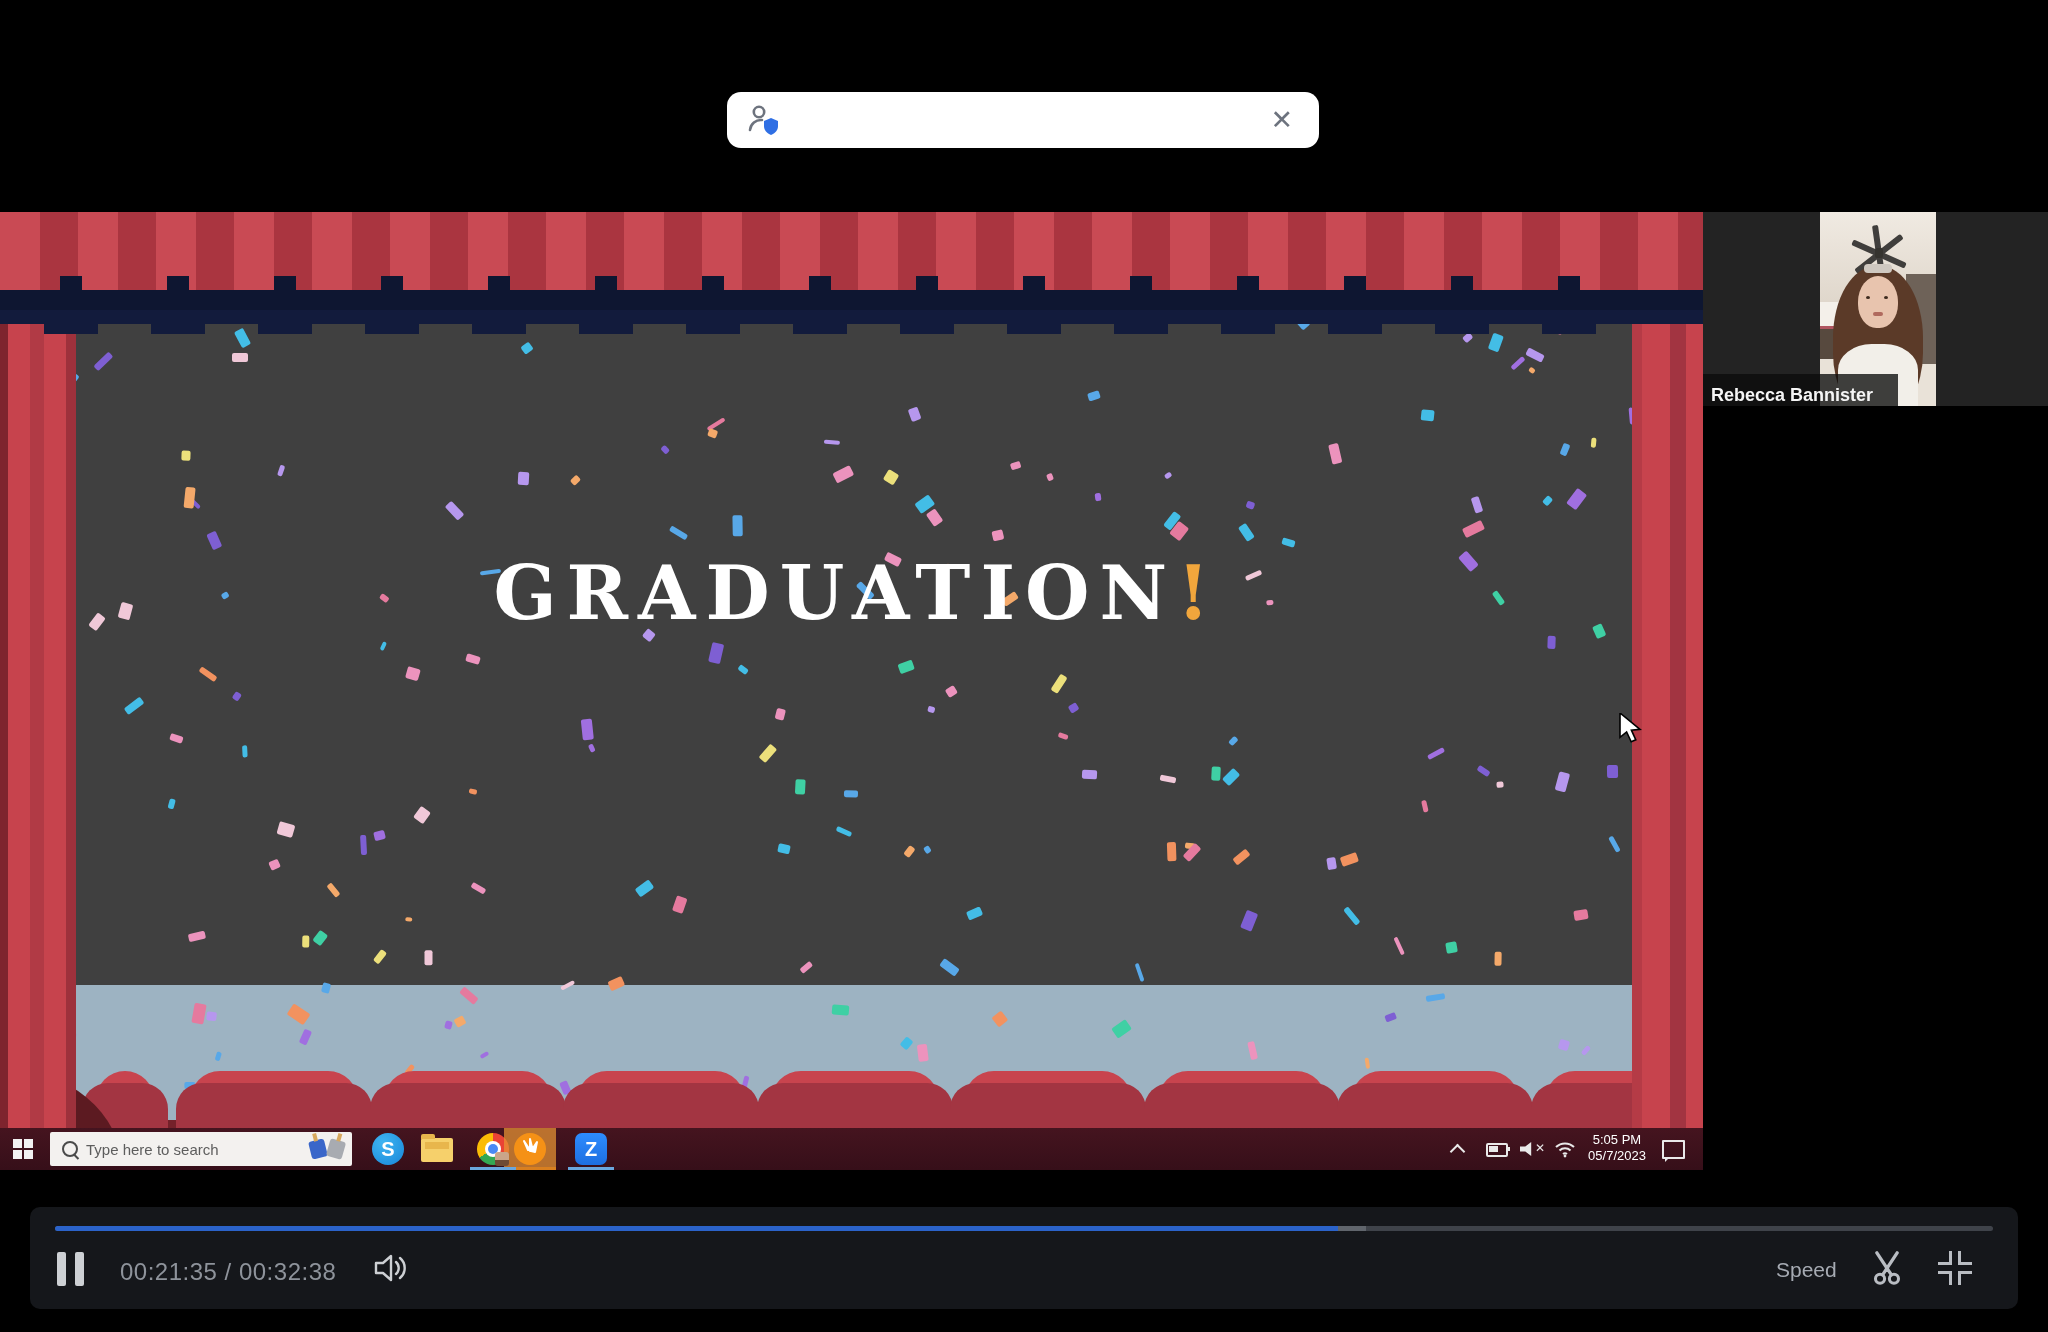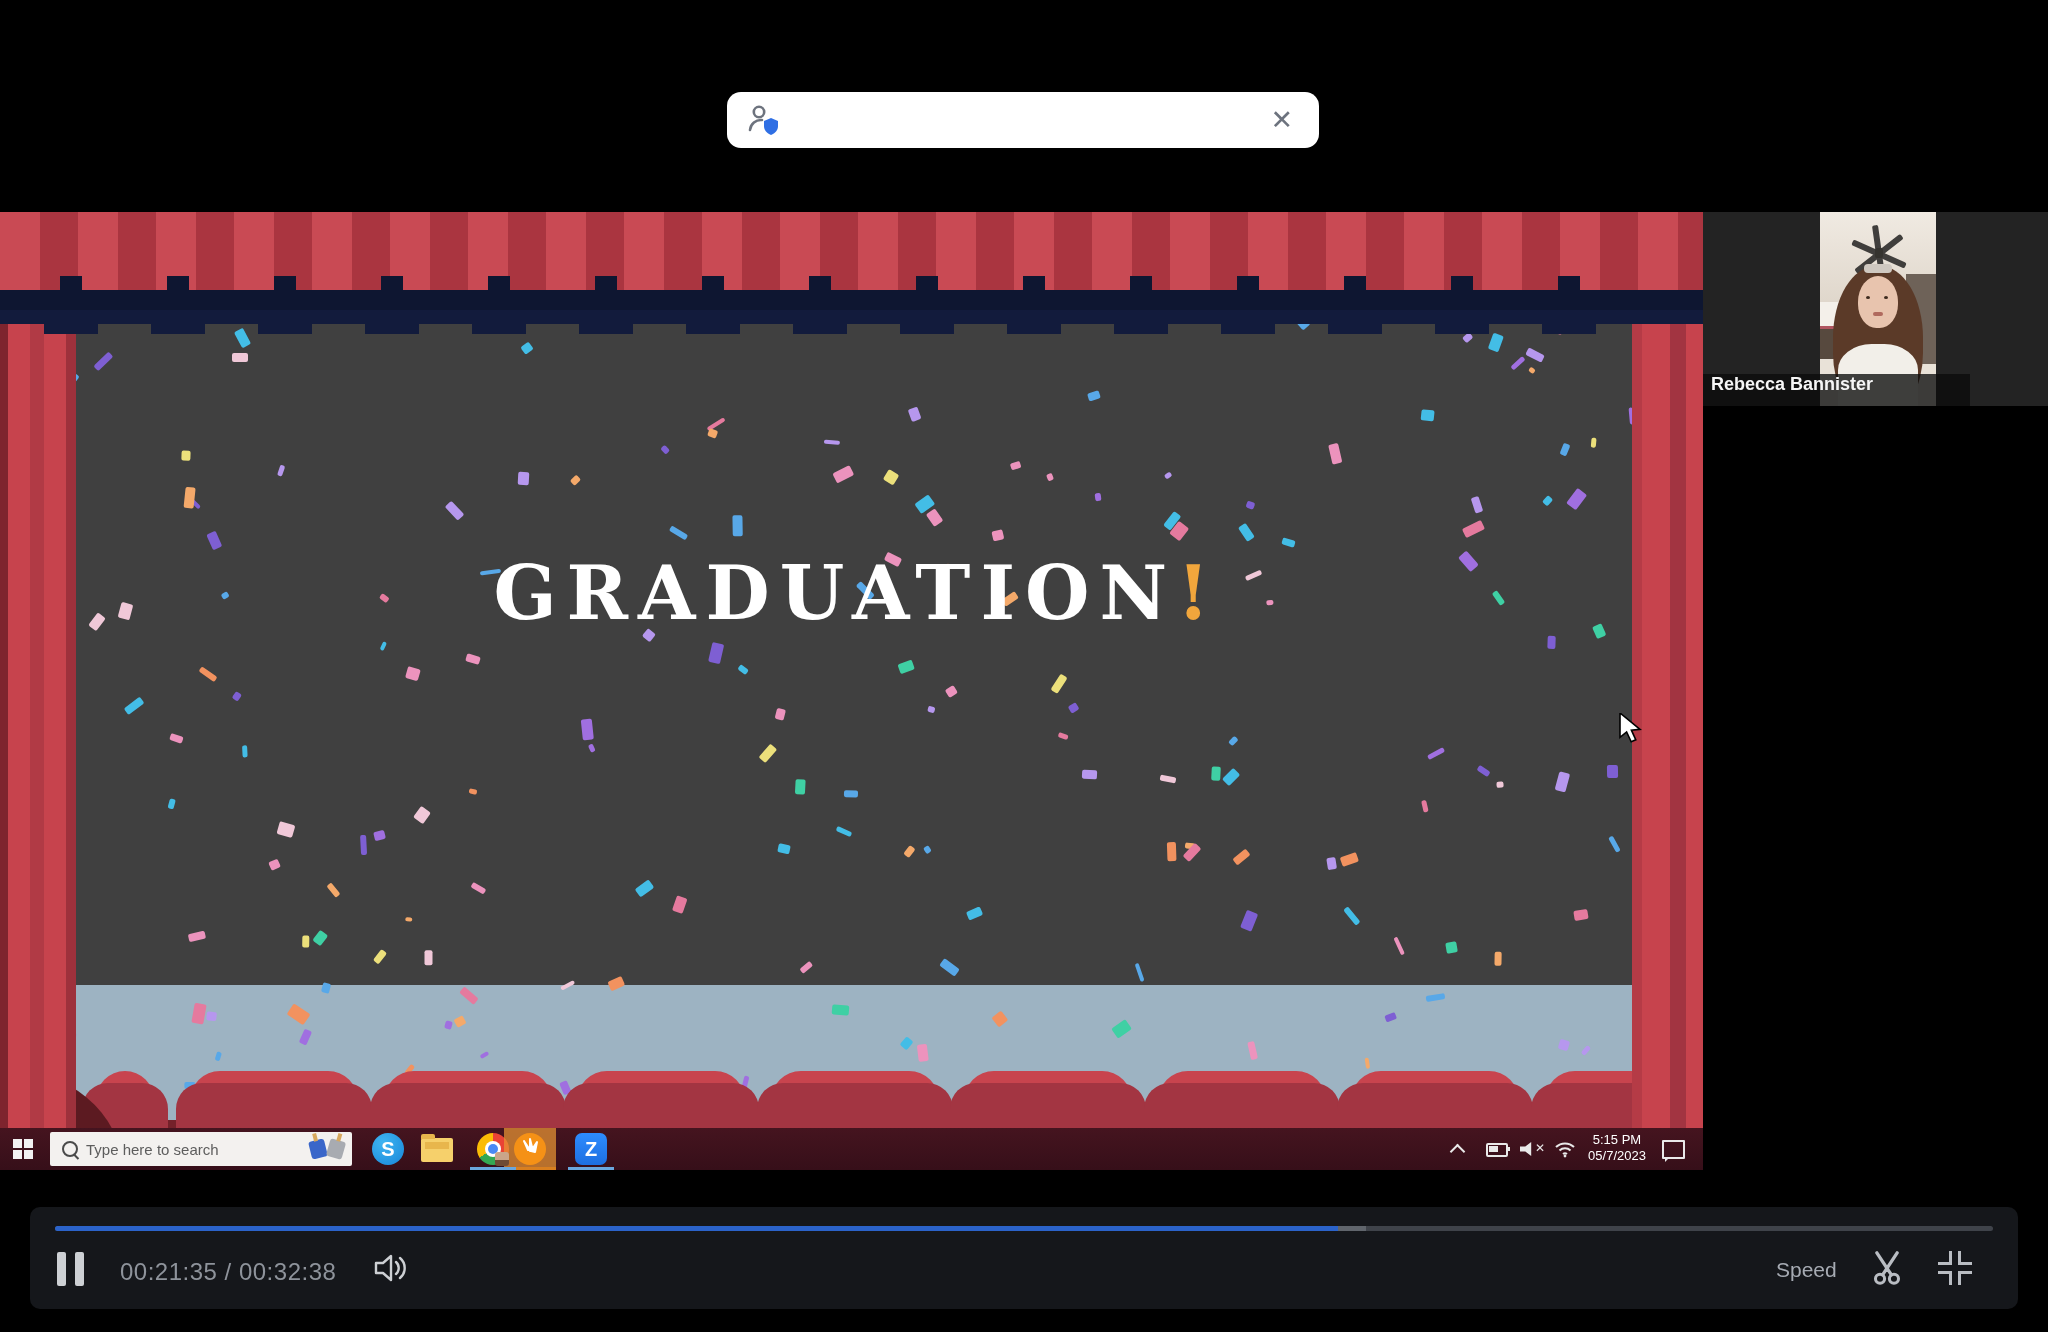--- a/index.html
+++ b/index.html
@@ -103,22 +103,22 @@
   .shelf-base{position:absolute;left:0;top:117px;width:48px;height:30px;background:#57493e;}
   .fan-blade{position:absolute;left:30px;top:39px;width:58px;height:6px;background:#403e3c;border-radius:2px;}
   .fan-hub{position:absolute;left:55px;top:36px;width:8px;height:10px;background:#35332f;border-radius:2px;}
   .hair{position:absolute;left:13px;top:54px;width:90px;height:150px;background:#5b3a28;border-radius:48% 48% 42% 42%;}
   .face{position:absolute;left:38px;top:64px;width:40px;height:52px;background:#e8c4ae;border-radius:50% 50% 46% 46%;}
   .fringe{position:absolute;left:36px;top:58px;width:44px;height:16px;background:#5b3a28;border-radius:50% 50% 0 0;}
   .band{position:absolute;left:44px;top:52px;width:28px;height:9px;background:#cfc8c0;border-radius:4px;}
   .eye{position:absolute;width:4px;height:3px;background:#3c2a1e;border-radius:50%;top:84px;}
   .mouth{position:absolute;left:53px;top:100px;width:10px;height:4px;background:#b06a5e;border-radius:2px;}
   .shirt{position:absolute;left:18px;top:132px;width:80px;height:62px;background:#f2efe9;border-radius:42% 42% 0 0;}
-  .name-tag{position:absolute;left:0;top:162px;width:267px;height:32px;background:rgba(12,12,12,.78);
-            display:flex;align-items:flex-start;padding-left:8px;box-sizing:border-box;}
+  .name-tag{position:absolute;left:0;top:162px;width:195px;height:32px;background:rgba(12,12,12,.78);
+            display:flex;align-items:flex-end;padding-left:8px;box-sizing:border-box;}
   .name-tag span{color:#f5f5f5;font-weight:700;font-size:18px;white-space:nowrap;}
 
   
   .cursor{position:absolute;left:1618px;top:713px;z-index:30;}
 
   
   .player{position:absolute;left:30px;top:1207px;width:1988px;height:102px;background:#15171b;border-radius:10px;z-index:20;}
   .track{position:absolute;left:25px;top:19px;width:1938px;height:5px;background:#3f434a;border-radius:3px;cursor:pointer;}
   .played{position:absolute;left:0;top:0;height:100%;background:#2b63ca;border-radius:3px 0 0 3px;}
   .buffer{position:absolute;top:0;height:100%;width:28px;background:#60656c;}
@@ -415,21 +415,21 @@
     <div class="battery"></div>
     <div class="spk"></div>
     <div class="spk-x">✕</div>
     <svg class="wifi" width="22" height="18" viewBox="0 0 22 18">
       <path d="M2 7 a13 13 0 0 1 18 0" fill="none" stroke="#e9e9e9" stroke-width="2"></path>
       <path d="M5.5 10.5 a8 8 0 0 1 11 0" fill="none" stroke="#e9e9e9" stroke-width="2"></path>
       <path d="M9 14 a3.2 3.2 0 0 1 4 0" fill="none" stroke="#e9e9e9" stroke-width="2"></path>
       <circle cx="11" cy="16" r="1.4" fill="#e9e9e9"></circle>
     </svg>
     <div class="clock">
-      <div>5:15 PM</div>
+      <div>5:05 PM</div>
       <div>05/7/2023</div>
     </div>
     <div class="action"></div>
   </div>
 
 </div>
 
 <svg class="cursor" width="26" height="30" viewBox="0 0 13 15">
   <path d="M1 0 L1 12.2 L4.3 9.5 L6.6 14.4 L8.9 13.4 L6.7 8.6 L11 8.2 Z" fill="#fff" stroke="#000" stroke-width="0.8"></path>
 </svg>

